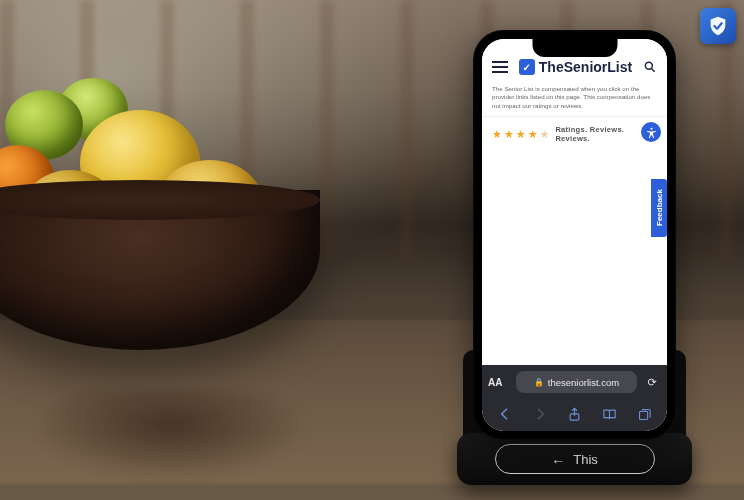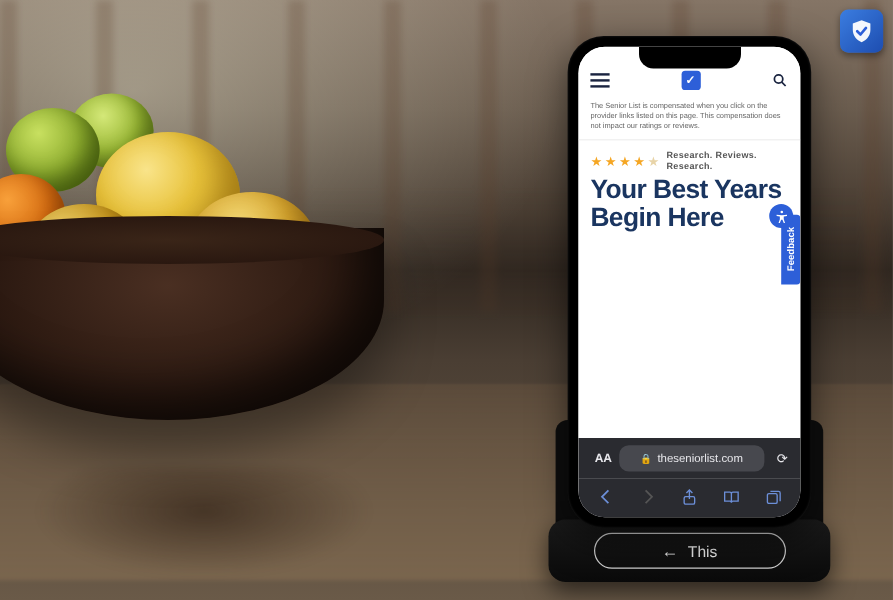--- a/index.html
+++ b/index.html
@@ -122,21 +122,21 @@
 .access-badge {
   position:absolute; right:6px; bottom:6px; width:20px; height:20px;
   background:#2d5fd8; border-radius:50%; display:flex; align-items:center; justify-content:center;
   color:#fff; font-size:12px;
 }
 
 
 .url-row {
   background:#2a2b30; padding:6px; display:flex; align-items:center; gap:6px;
 }
-.aa { color:#e8e8ec; font-size:10px; font-weight:700; width:22px; text-align:right;}
+.aa { color:#e8e8ec; font-size:10px; font-weight:700; width:22px; text-align:left;}
 .url-pill {
   flex:1; background:#47484e; border-radius:8px; height:22px;
   display:flex; align-items:center; justify-content:center; gap:4px;
   color:#e8e8ec; font-size:9.5px;
 }
 .lock { font-size:8px; }
 .reload { color:#e8e8ec; font-size:11px; width:18px; text-align:center;}
 .toolbar {
   background:#2a2b30; padding:6px 14px 8px 14px;
   display:flex; justify-content:space-between; align-items:center;
@@ -197,39 +197,39 @@
 
       <div class="page">
         <div class="site-header">
           <div class="hamburger">
               <span></span>
               <span></span>
               <span></span>
             </div>
           <div class="logo">
             <span class="logo-mark">✓</span>
+            <span>TheSeniorList</span>
           </div>
           <svg class="search-ic" viewBox="0 0 24 24" fill="none" stroke="#1a2440" stroke-width="2.5">
               <circle cx="10" cy="10" r="6"></circle>
               <line x1="20" y1="20" x2="14.5" y2="14.5"></line>
             </svg>
         </div>
 
         <div class="disclosure">The Senior List is compensated when you click on the provider links listed on this page. This compensation does not impact our ratings or reviews.</div>
 
         <div class="hero" style="position:relative;">
           <div class="stars">
             <span class="star">★</span>
             <span class="star">★</span>
             <span class="star">★</span>
             <span class="star">★</span>
             <span class="star dim">★</span>
-            <span class="tagline">Research. Reviews. Research.</span>
+            <span class="tagline">Ratings. Reviews. Reviews.</span>
           </div>
-          <div class="headline">Your Best Years Begin Here</div>
 
           <div class="feedback-tab">Feedback</div>
           <div class="access-badge">
             <svg viewBox="0 0 24 24" width="13" height="13" fill="#fff">
                 <circle cx="12" cy="5" r="2"></circle>
                 <path d="M4 9l8 1 8-1v2l-5 1v4l2 6h-2l-2-5h-2l-2 5H7l2-6v-4L4 11z"></path>
               </svg>
           </div>
         </div>
       </div>

